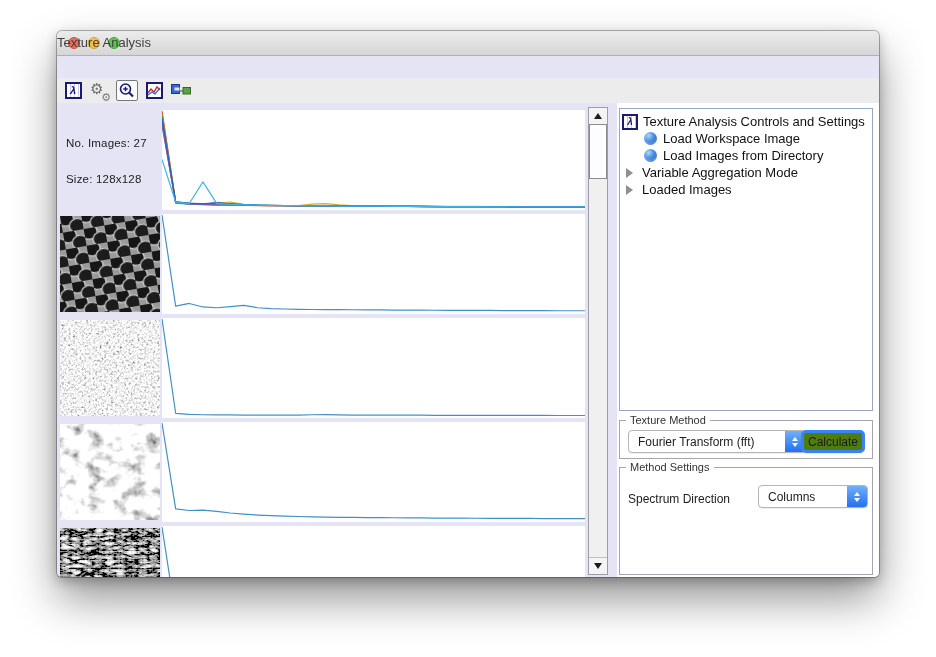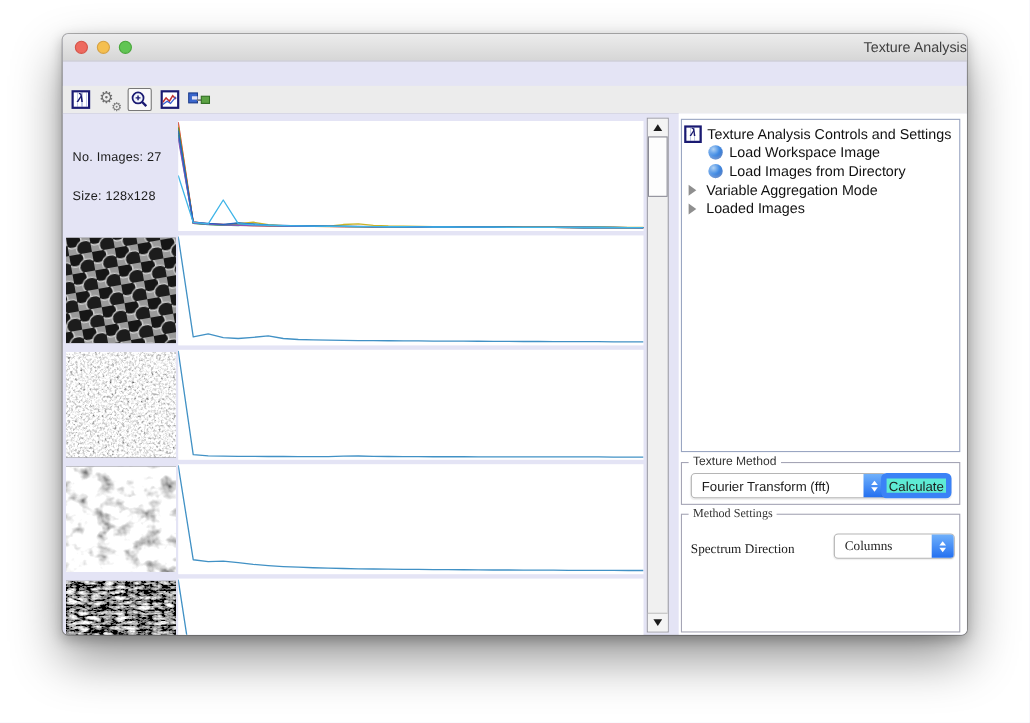--- a/index.html
+++ b/index.html
@@ -10,21 +10,21 @@
         overflow:hidden;}
   
   .titlebar{position:absolute;left:0;top:0;right:0;height:24px;
         background:linear-gradient(#ececec,#d6d6d6);border-bottom:1px solid #b1b1b1;
         border-radius:5px 5px 0 0;}
   .lights{position:absolute;left:11px;top:6px;display:flex;gap:8px;}
   .light{width:12px;height:12px;border-radius:50%;box-sizing:border-box;}
   .light.red{background:#ee6a5f;border:1px solid #d55549;}
   .light.yellow{background:#f5bf4f;border:1px solid #d6a243;}
   .light.green{background:#61c554;border:1px solid #4aa73c;}
-  .win-title{position:absolute;left:0;right:0;top:0;height:24px;line-height:24px;text-align:right;
+  .win-title{position:absolute;left:0;right:0;top:0;height:24px;line-height:24px;text-align:left;
         font-size:13px;color:#404040;}
   
   .menubar{position:absolute;left:0;top:25px;right:0;height:21px;background:#f7f7f7;
         border-bottom:1px solid #cccccc;display:flex;align-items:center;font-size:13.5px;color:#141414;}
   .menu-item{padding:0 10px;}
   .menu-item:first-child{padding-left:12px;}
   .dock-arrow{position:absolute;right:8px;top:2px;font-size:12px;font-weight:bold;color:#333;}
   
   .toolbar{position:absolute;left:0;top:47px;right:0;height:25px;background:#ececec;
         border-bottom:1px solid #a2a2ae;display:flex;align-items:center;gap:5px;padding-left:5px;}
@@ -76,32 +76,32 @@
         background:radial-gradient(circle at 35% 28%,#b4d4f4,#3f8ae4 45%,#1c56b4 80%,#154a9e);
         box-shadow:inset 0 -2px 3px rgba(255,255,255,.35);}
   .tri-collapsed{width:0;height:0;margin-left:6px;margin-right:0;flex:0 0 auto;
         border-top:5px solid transparent;border-bottom:5px solid transparent;border-left:7px solid #8f8f8f;}
   .tri-label{margin-left:9px;}
   
   .groupbox{position:absolute;left:2px;width:254px;border:1px solid #a5a5b5;background:#fff;
         box-sizing:border-box;padding-left:17px;}
   .group-label{position:absolute;top:-7px;left:6px;background:#fff;padding:0 4px;font-size:11px;color:#333;}
   .gb-method{top:317px;height:39px;}
-  .gb-settings{top:364px;height:108px;font-family:Liberation Serif, serif;}
+  .gb-settings{top:364px;height:108px;}
   .popup{position:absolute;height:23px;background:#fff;border:1px solid #b5b5b5;border-radius:4px;
         box-sizing:border-box;display:flex;align-items:center;padding-left:9px;font-size:12px;color:#1c1c1c;
         box-shadow:0 1px 1px rgba(0,0,0,.07);}
   .popup .cap{position:absolute;right:0px;top:0px;bottom:0px;width:20px;border-radius:0 3px 3px 0;
         background:linear-gradient(#6fb0fb,#2470f0);display:flex;flex-direction:column;
         align-items:center;justify-content:center;gap:2px;}
   .chev-up{width:0;height:0;border-left:3.5px solid transparent;border-right:3.5px solid transparent;
         border-bottom:4.5px solid #fff;}
   .chev-down{width:0;height:0;border-left:3.5px solid transparent;border-right:3.5px solid transparent;
         border-top:4.5px solid #fff;}
-  .push-btn{position:absolute;height:23px;background:#5eead4;border:5px solid #3b82f6;border-radius:5px;
+  .push-btn{position:absolute;height:23px;background:#4d7c0f;border:3px solid #3b82f6;border-radius:5px;
         box-sizing:border-box;display:flex;align-items:center;justify-content:center;font-size:12px;color:#1c1c1c;
         box-shadow:0 1px 1px rgba(0,0,0,.07);}
   .field-label{position:absolute;font-size:12px;color:#1c1c1c;}
 </style>
 </head>
 <body>
 
 <div class="page">
   <div class="window">
 

